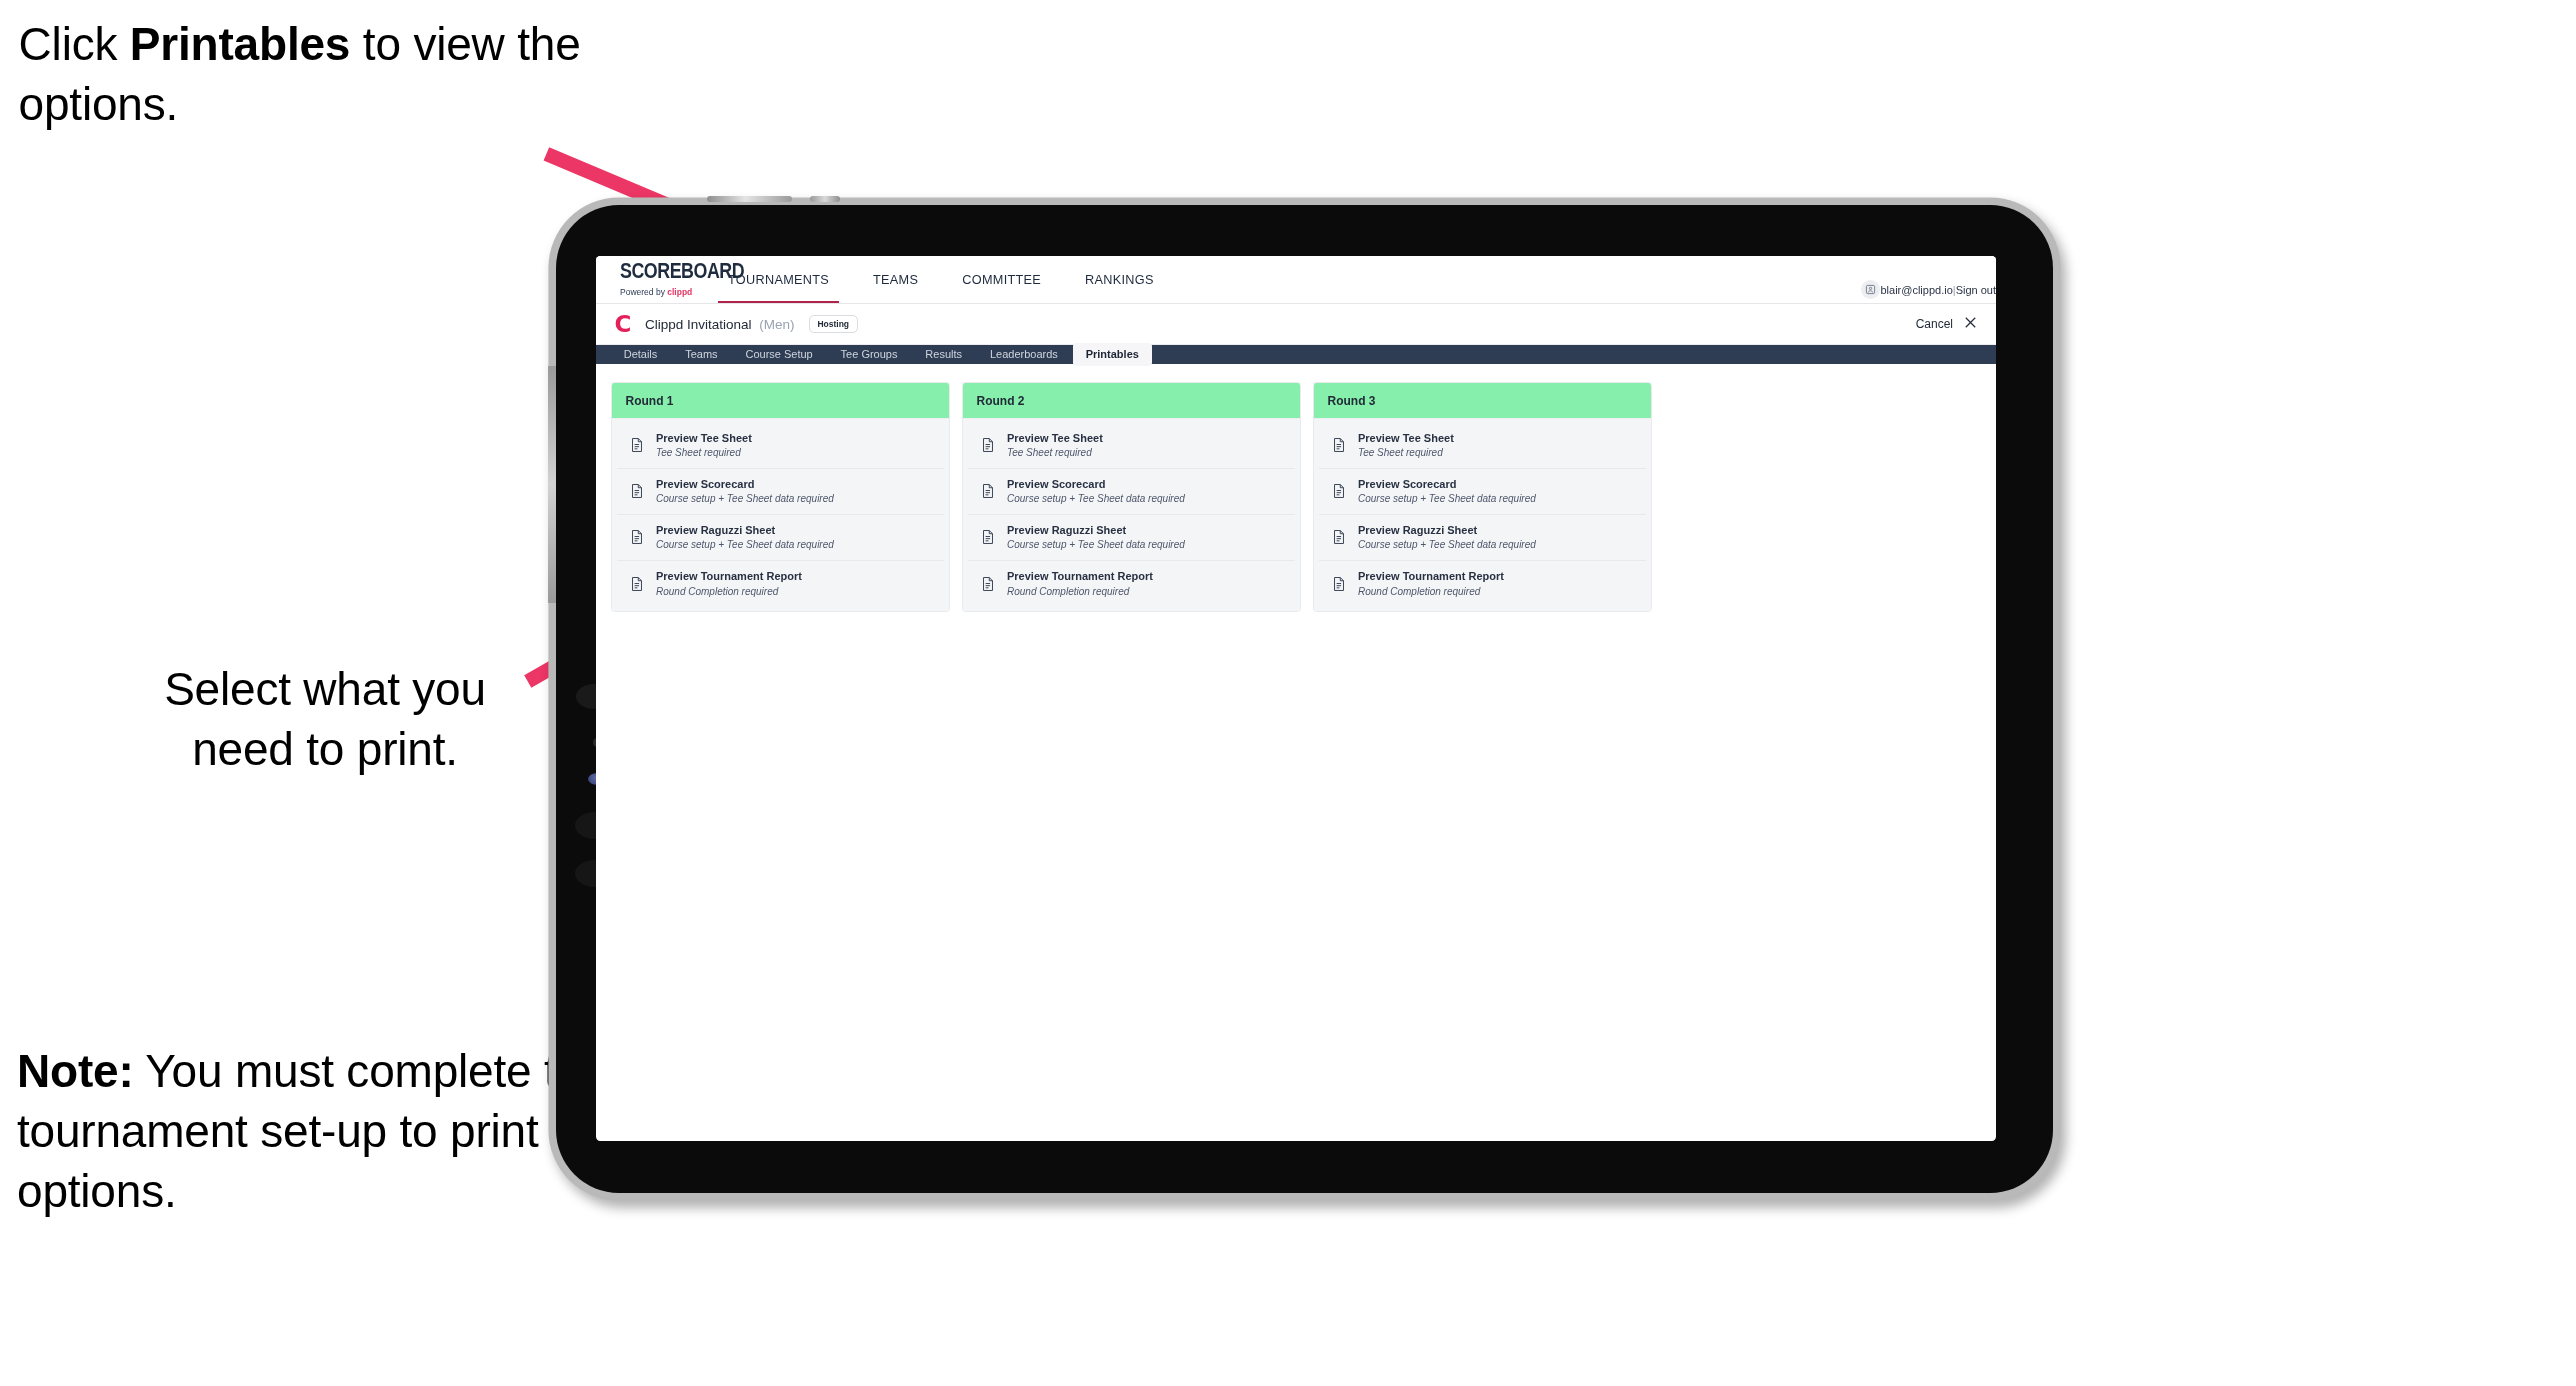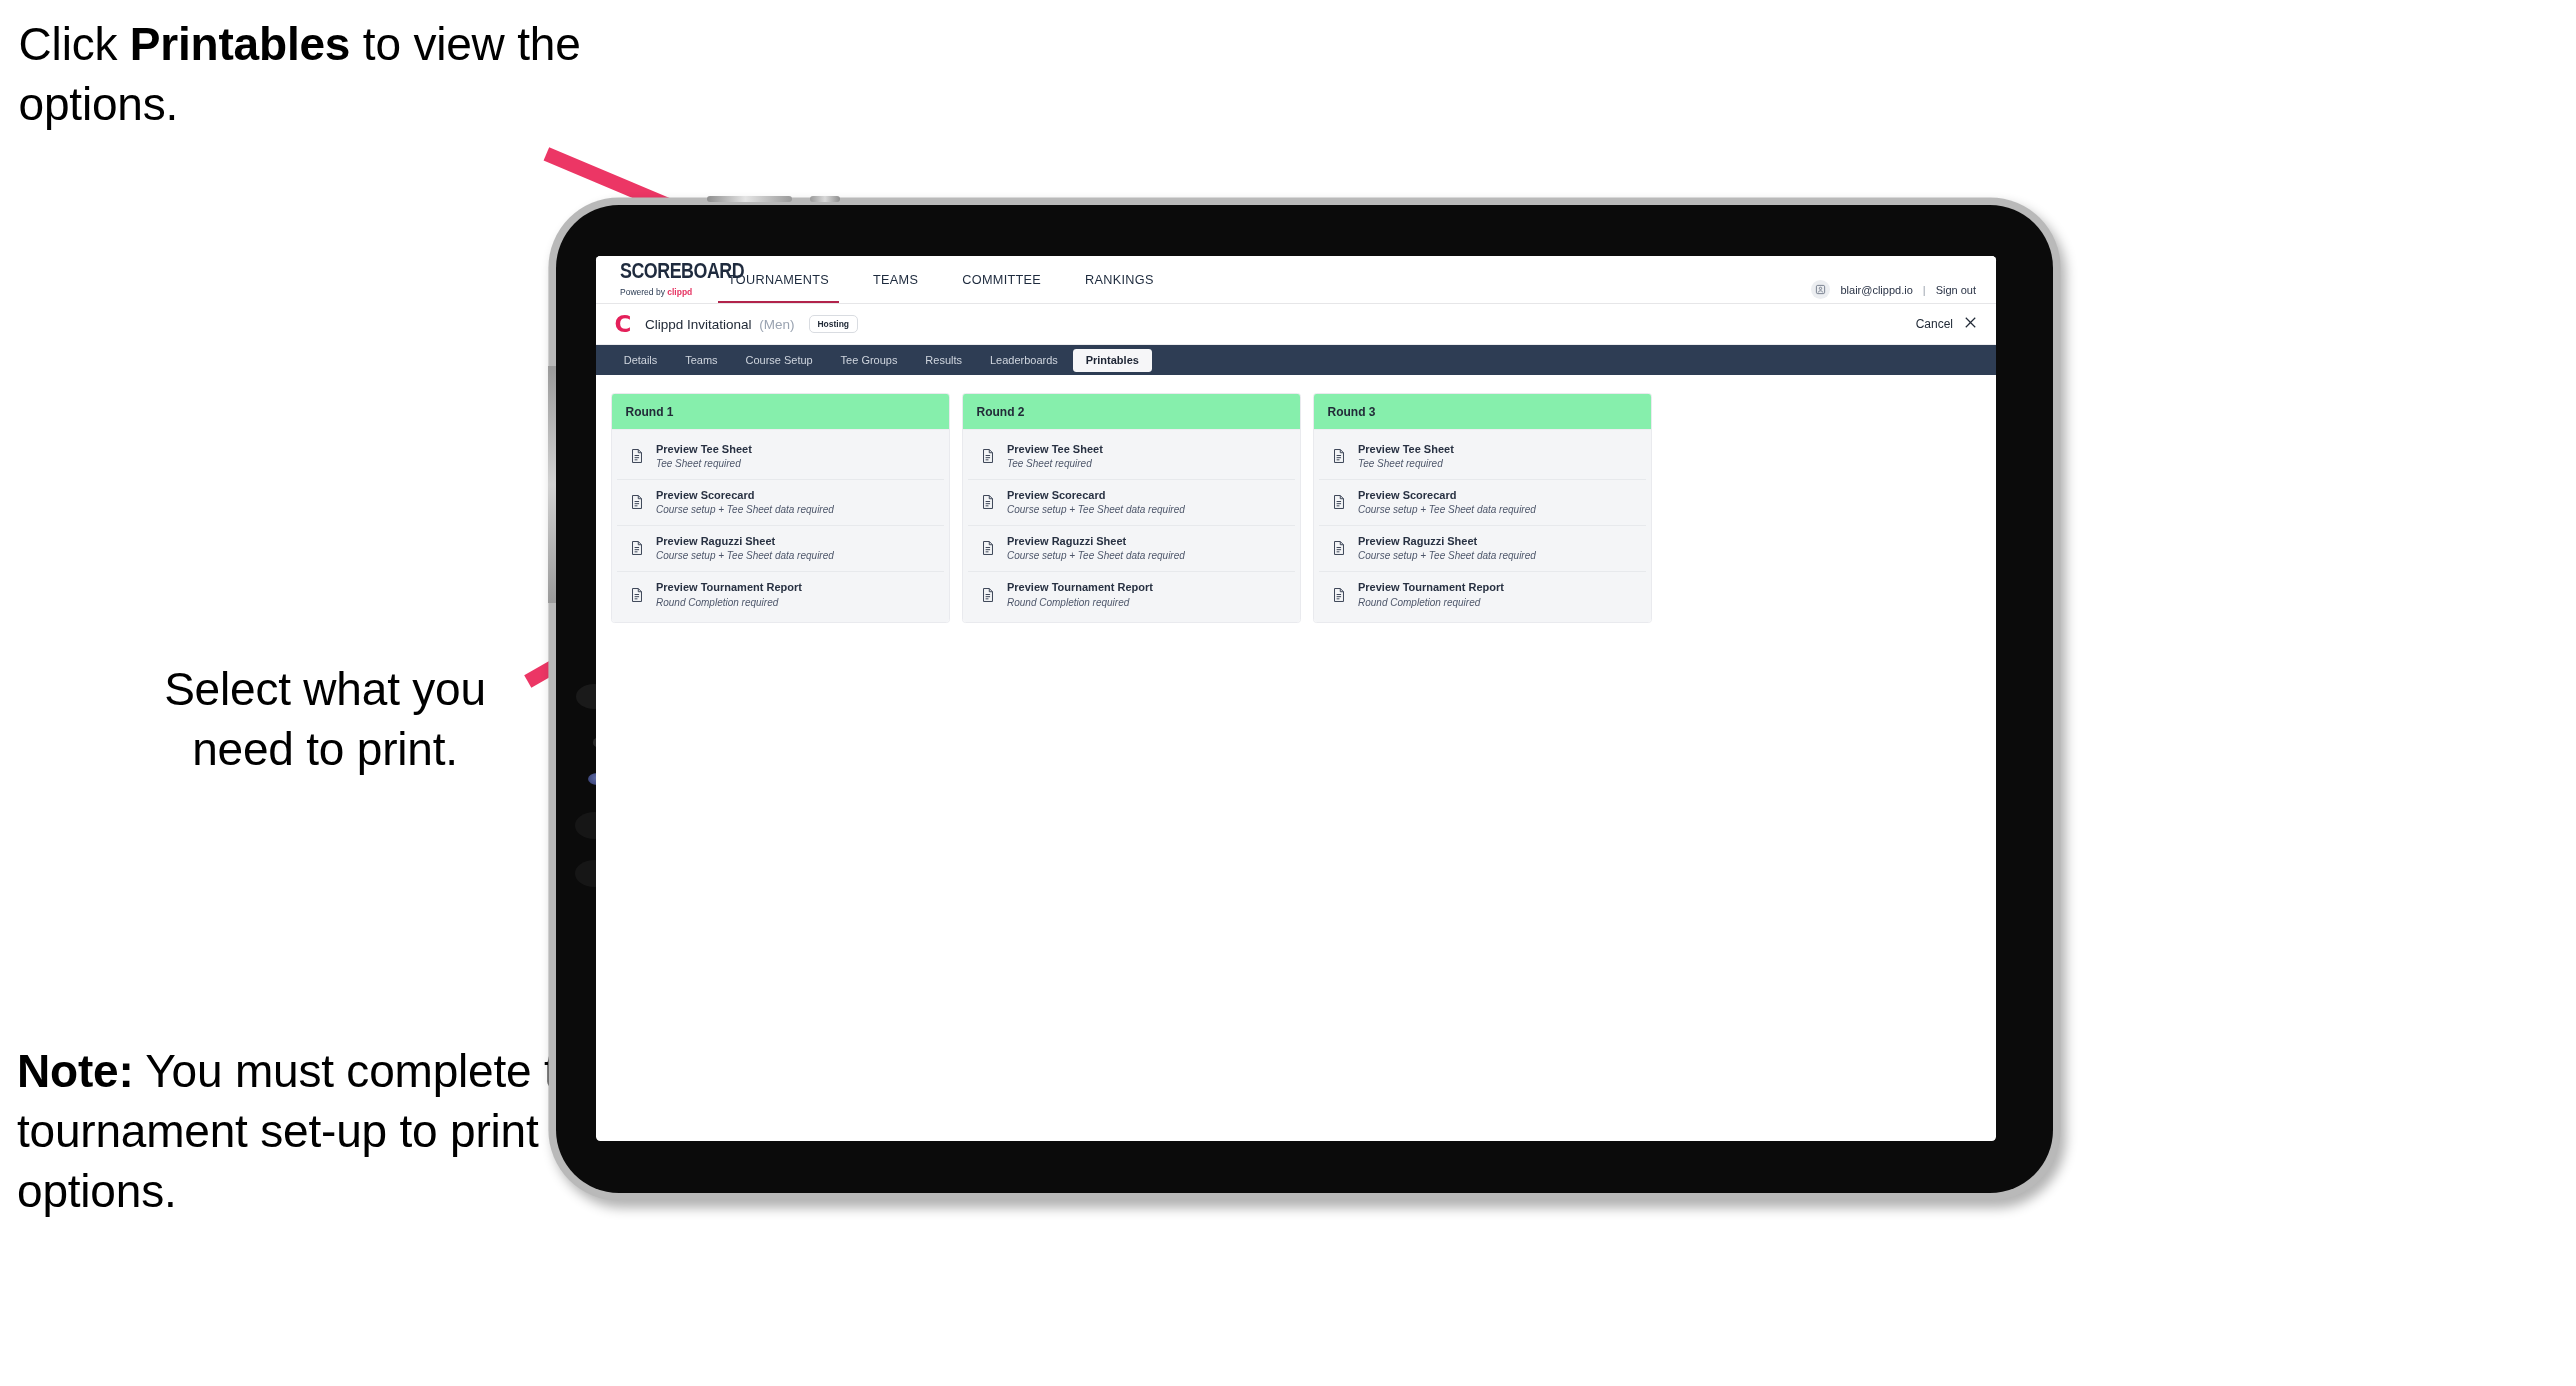--- a/index.html
+++ b/index.html
@@ -70,39 +70,39 @@
   #brand .powered{font-size:8.5px;color:#2a3a52;margin-top:6.8px;white-space:nowrap;}
   #brand .powered .pk{color:#e63362;font-weight:700;}
   .topnav-items{display:flex;align-items:stretch;}
   .topnav-item{
     display:flex;align-items:center;padding:0 22px;font-size:12.7px;color:#1d2a3d;
     letter-spacing:0.3px;position:relative;cursor:pointer;
   }
   .topnav-item.active:after{
     content:"";position:absolute;left:12px;right:12px;bottom:0;height:2.5px;background:#b2234b;
   }
-  #topnav-right{margin-left:auto;display:flex;align-items:center;padding-right:20px;gap:10px;margin-top:20px;}
+  #topnav-right{margin-left:auto;display:flex;align-items:center;margin-top:20px;}
   #avatar{width:19.5px;height:19.5px;border-radius:50%;background:#eceef1;display:flex;align-items:center;justify-content:center;}
   #avatar svg{display:block;}
   #user-email{font-size:11px;color:#2a3346;}
   .sep{font-size:11px;color:#9aa1ad;}
   #signout{font-size:11px;color:#2a3346;cursor:pointer;}
 
   
   #tbar{height:40px;display:flex;align-items:center;padding:0 20px 0 18.6px;border-bottom:0.8px solid #ececee;background:#fff;}
   #clogo{font-size:23px;font-weight:800;color:#e4205a;line-height:1;margin-right:13.5px;
          font-family:"DejaVu Sans", sans-serif;}
   #tname{font-size:13.5px;color:#222b38;}
   #tgender{font-size:13.5px;color:#9aa3b1;margin-left:7.6px;}
   #hosting{margin-left:14.4px;font-size:8.5px;font-weight:700;color:#222b38;border:0.8px solid #d9dce1;
            border-radius:5px;padding:4.2px 7.6px;line-height:1;}
   #cancel{margin-left:auto;display:flex;align-items:flex-start;gap:12px;font-size:12px;color:#222b38;cursor:pointer;}
 
   
-  #tabbar{height:30px;background:#2e3d54;display:flex;align-items:center;padding-left:15px;gap:2.5px;text-align:right;}
+  #tabbar{height:19px;background:#2e3d54;display:flex;align-items:center;padding-left:15px;gap:2.5px;text-align:right;}
   .tab{font-size:11px;color:#cfd5de;padding:6px 12.7px;border-radius:3.4px;cursor:pointer;line-height:1;}
   .tab.active{background:#f6f6f8;color:#1d2433;font-weight:700;}
 
   
   #body{background:#fff;padding:18px 0 0 15px;display:flex;gap:12px;align-items:flex-start;}
   .round-card{
     width:337px;background:#fff;border:0.8px solid #e9eaee;border-radius:3.4px;overflow:hidden;
   }
   .round-head{padding:11px 13.5px 10px;font-size:12px;font-weight:700;color:#222b38;background:#86efac;
               border-bottom:0.8px solid #edeef1;}

